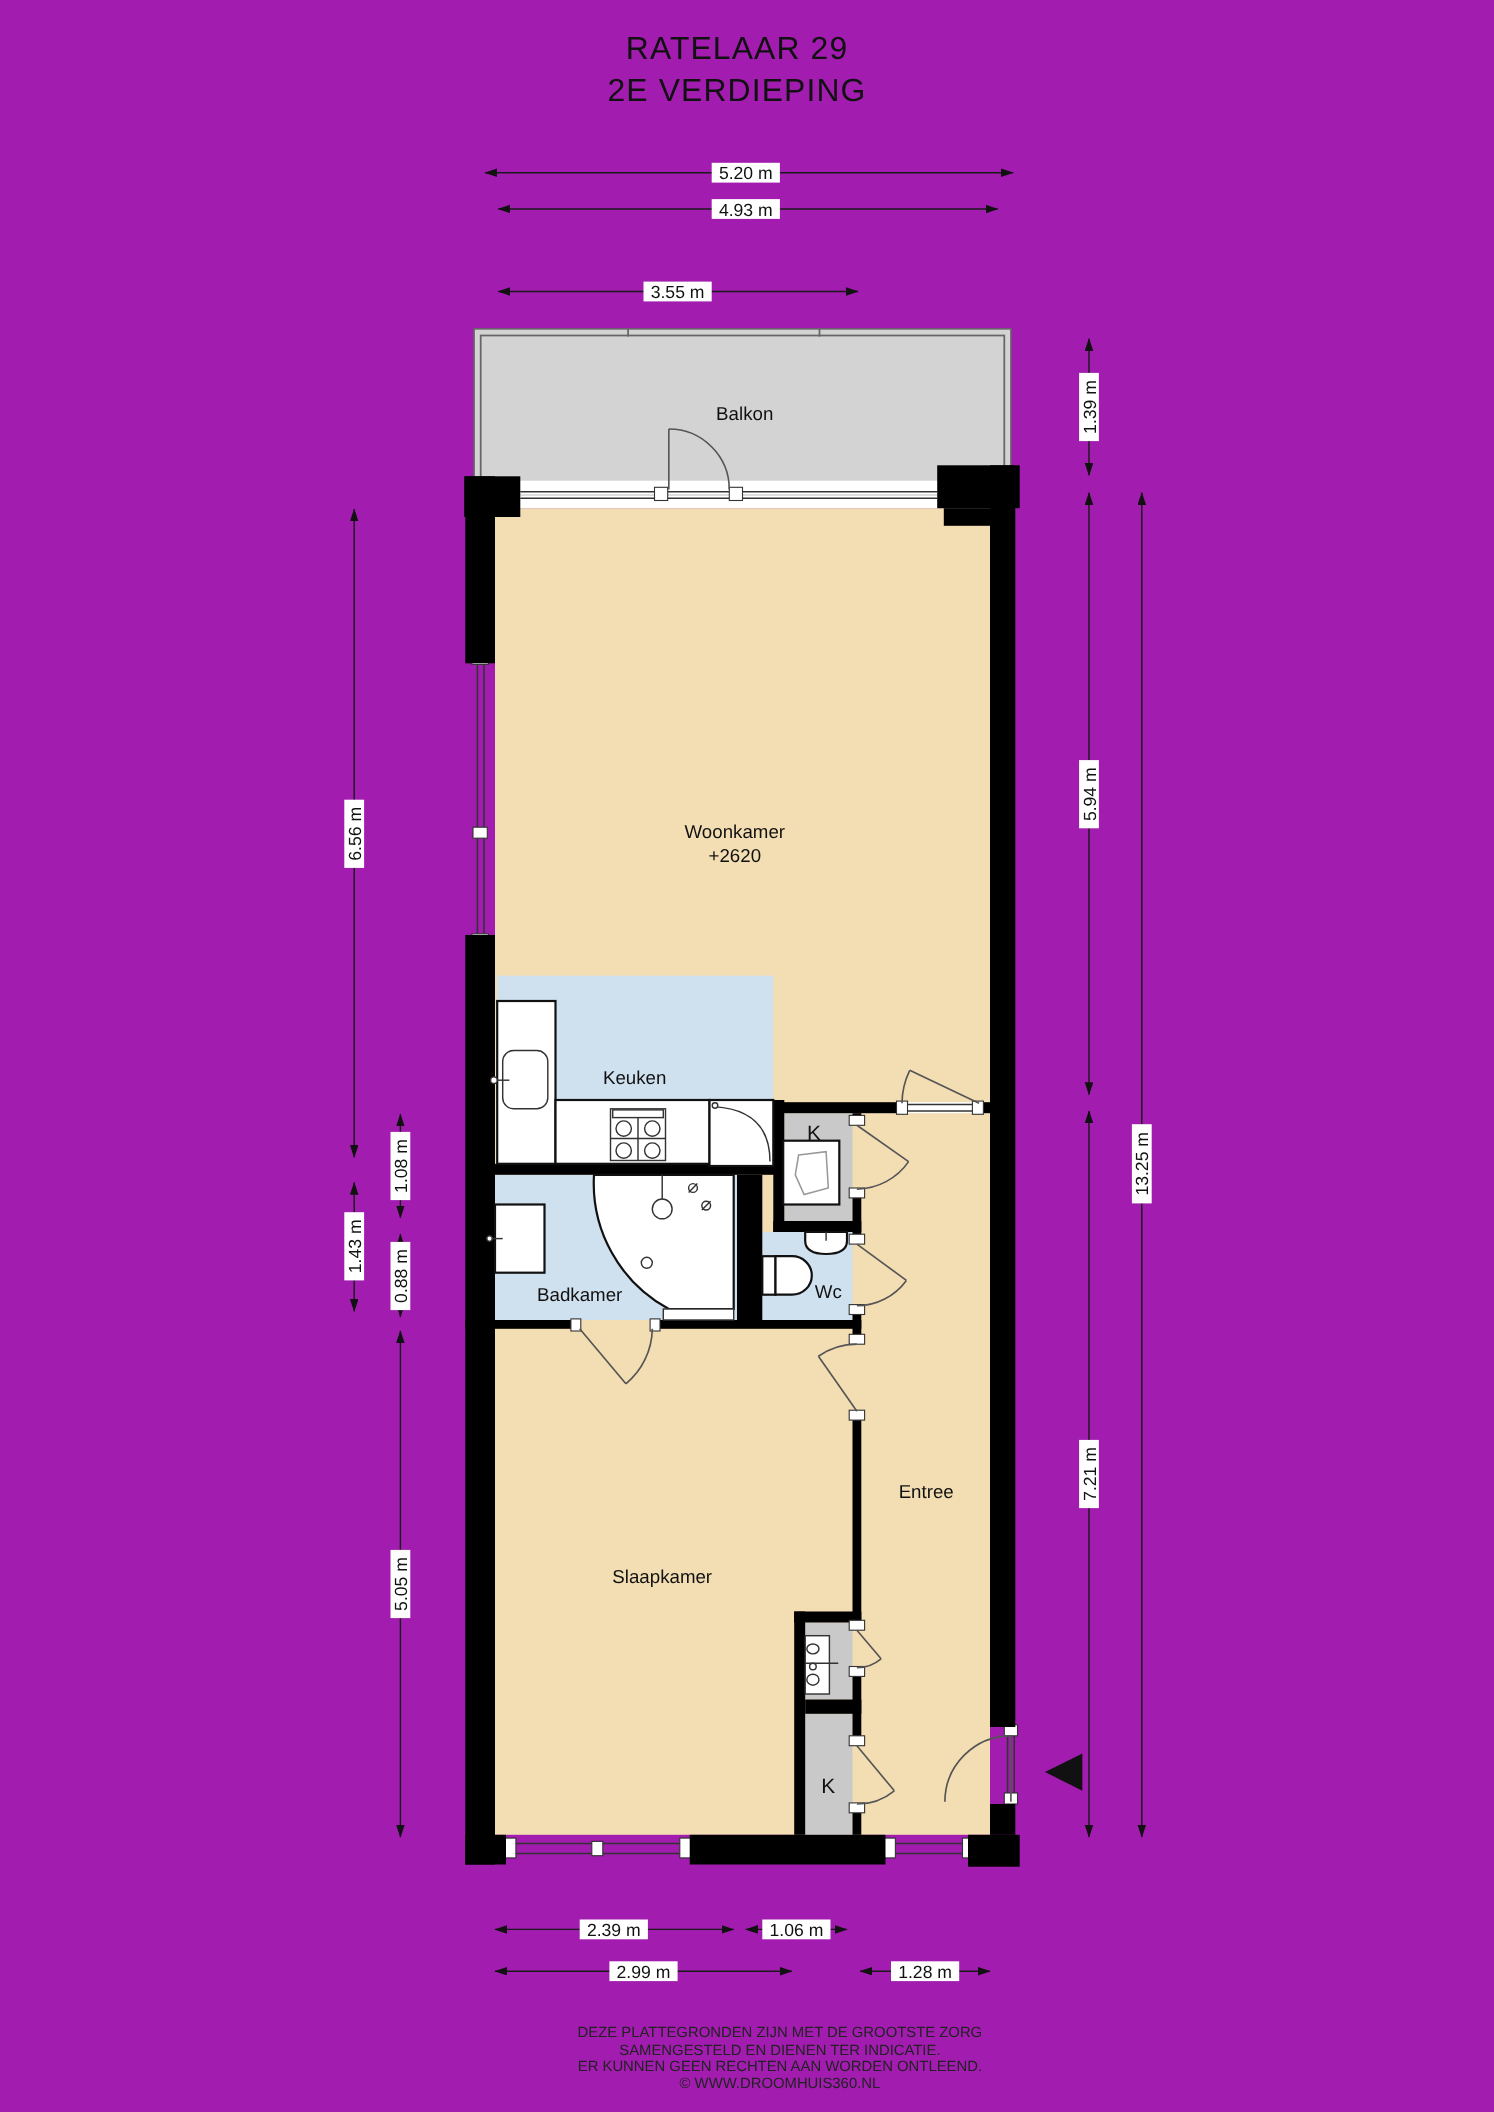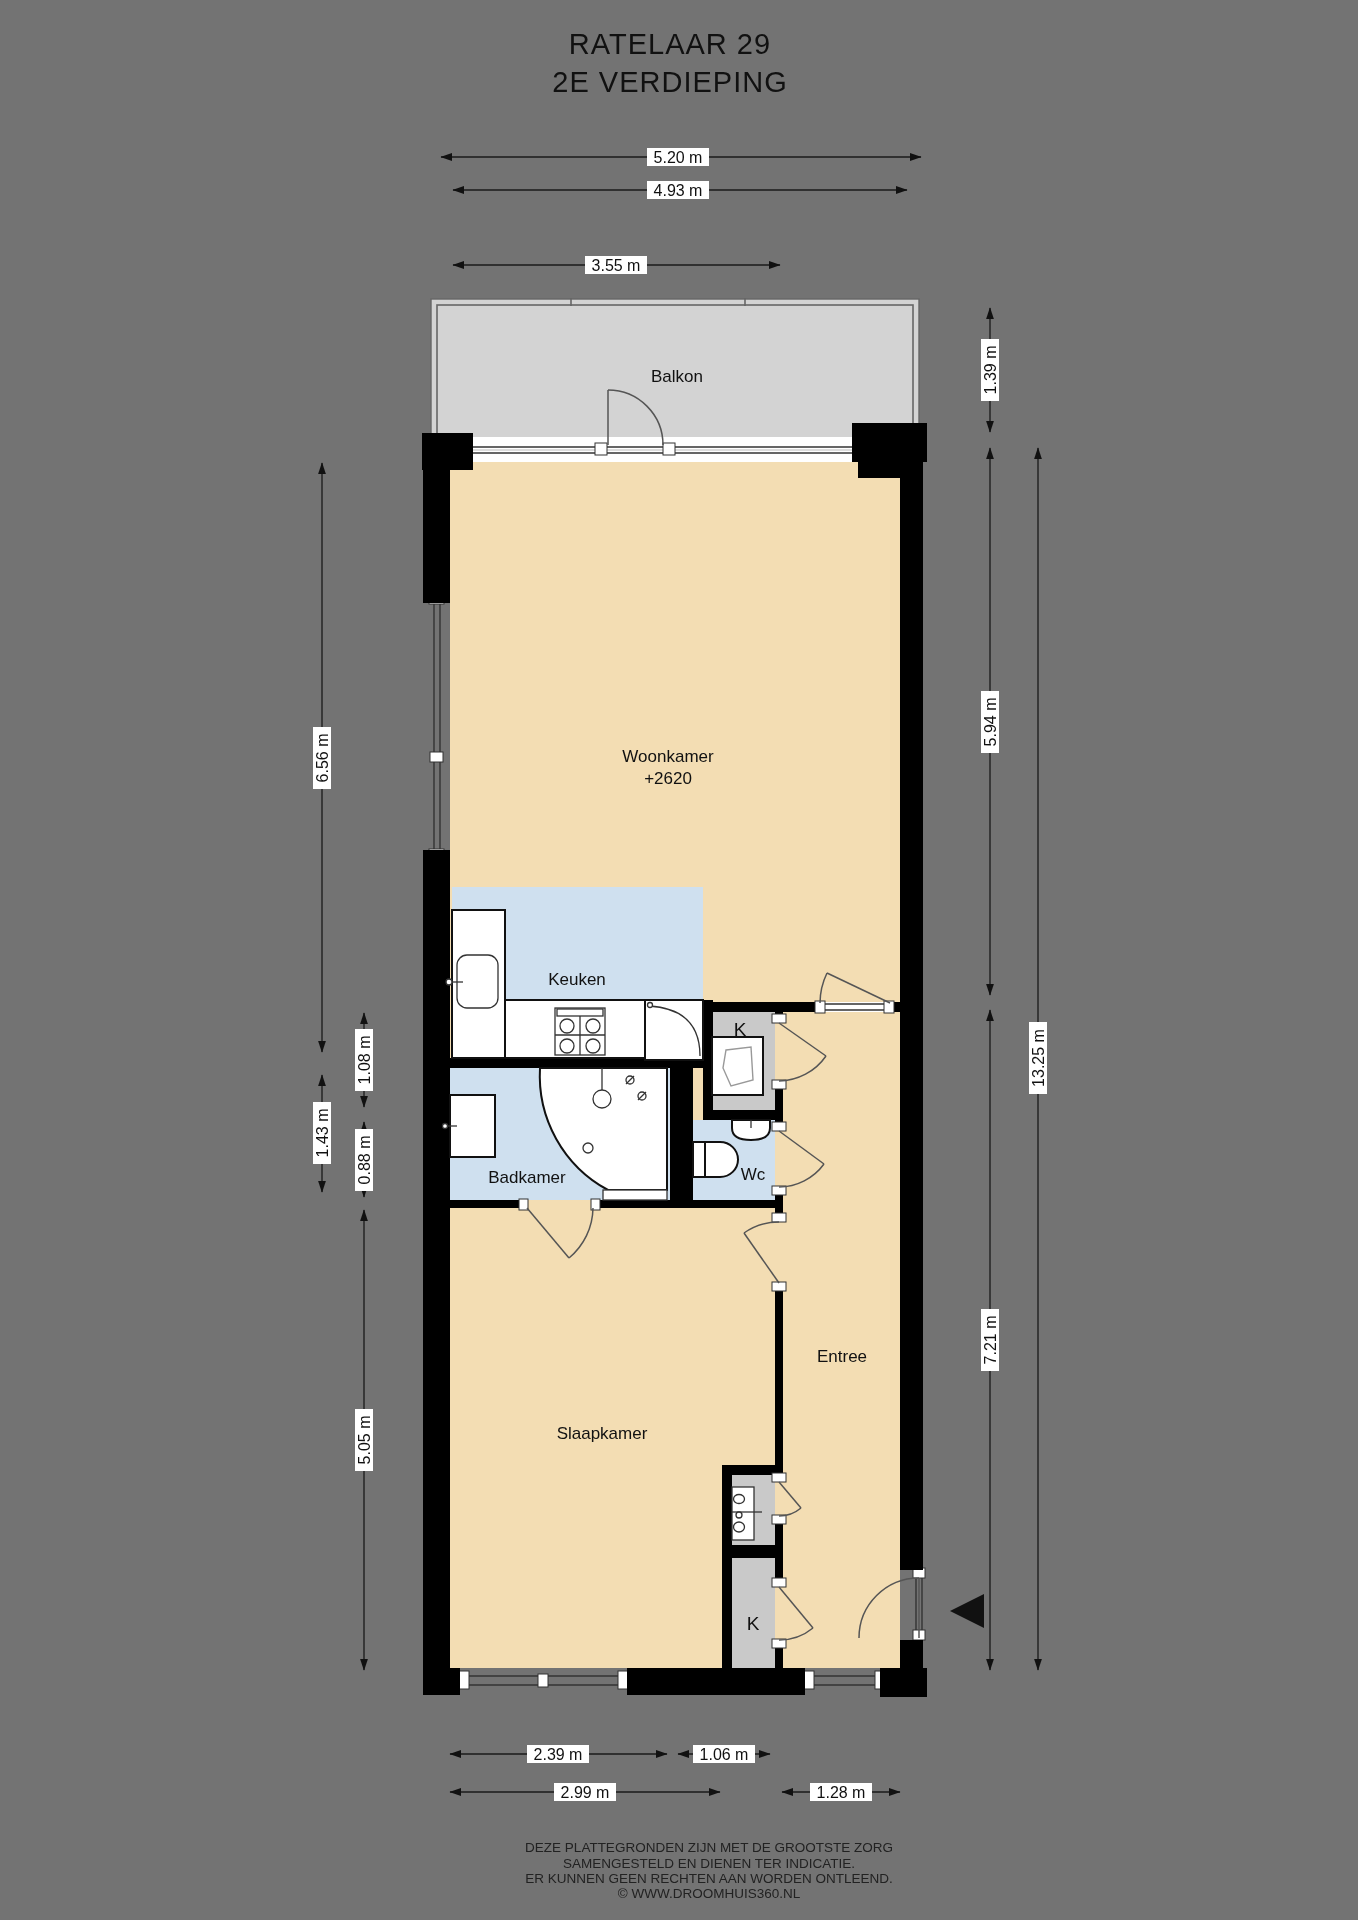--- a/index.html
+++ b/index.html
@@ -1,16 +1,16 @@
 <!DOCTYPE html>
 <html style="--floor: #f3ddb3; --wet-room: #cfe0ef; --balcony: #d3d3d3; --closet: #c9c9c9; --wall: #000000; --line: #1a1a1a;"><head>
 <meta charset="utf-8">
 <style>
   html,body{margin:0;padding:0;background:#fff;}
-  #stage{position:relative;width:1358px;height:1920px;background:#737373;overflow:hidden;}
+  #stage{position:relative;width:1358px;height:1920px;background:#a21caf;overflow:hidden;}
   svg{display:block;}
   .wall{fill:var(--wall,#000);}
   .floor{fill:var(--floor,#f3ddb3);}
   .wet{fill:var(--wet-room,#cfe0ef);}
   .balc{fill:var(--balcony,#d3d3d3);}
   .closet{fill:var(--closet,#c9c9c9);}
   .balcline{fill:none;stroke:#666;stroke-width:1.6;}
   .fixture{fill:#fff;stroke:#111;stroke-width:2;}
   .fixthin{fill:#fff;stroke:#333;stroke-width:1.3;}
   .sketch{fill:none;stroke:#999;stroke-width:1.4;}

